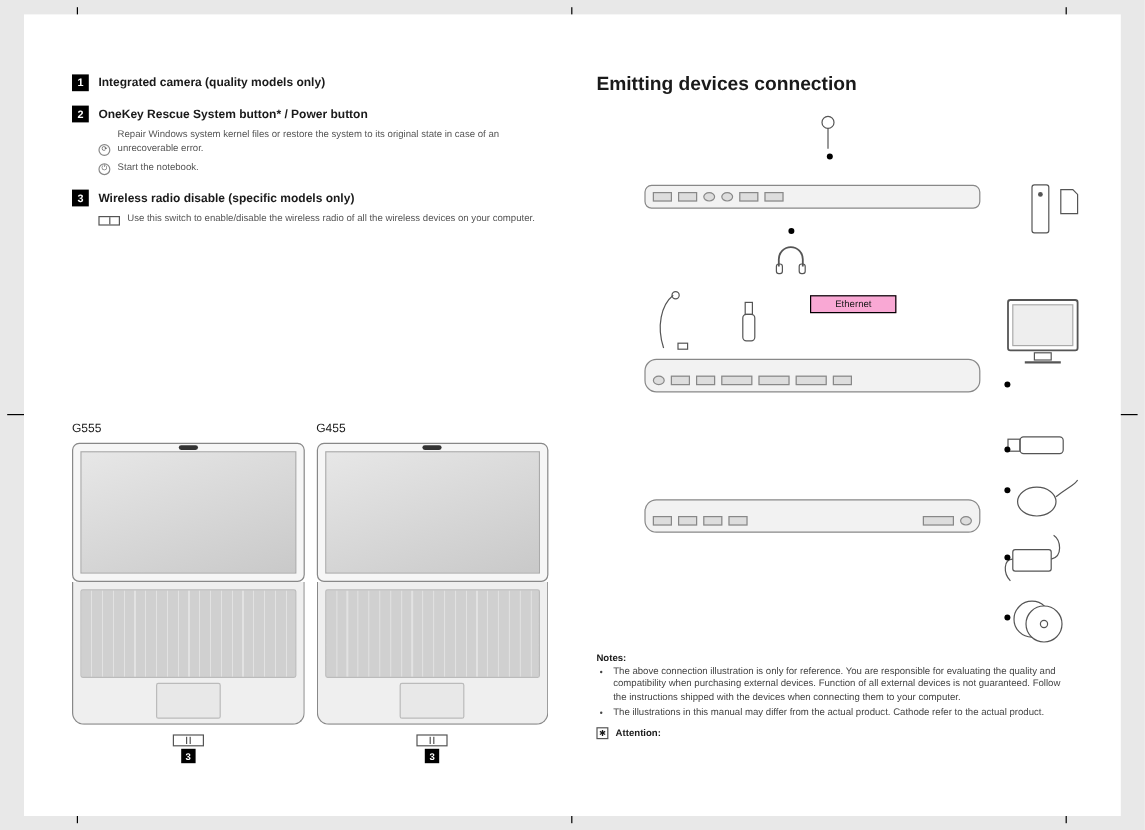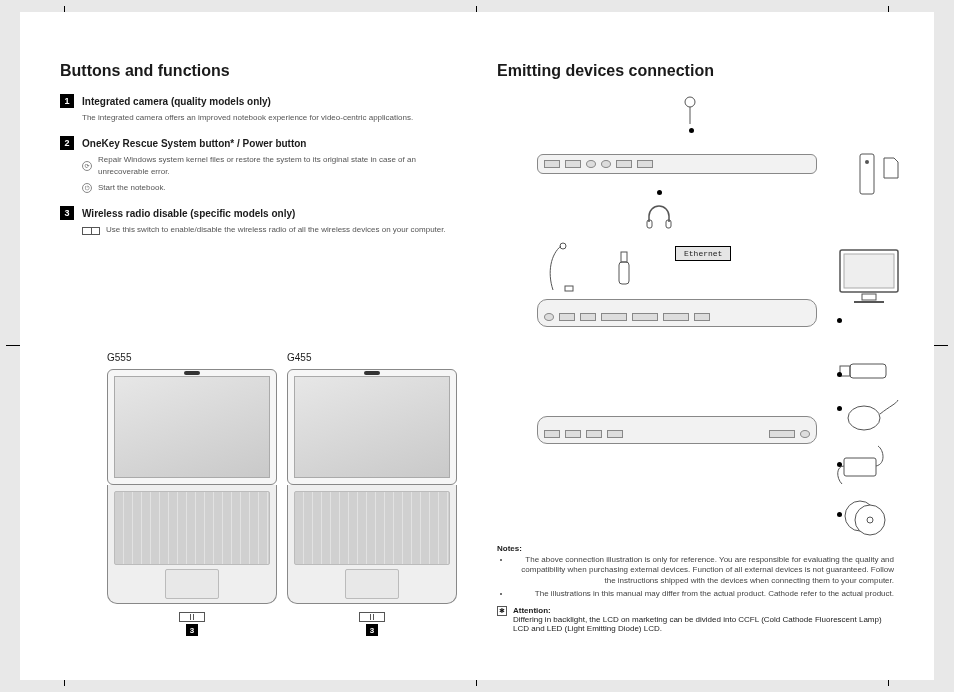--- a/index.html
+++ b/index.html
@@ -36,27 +36,27 @@
     display: flex;
     gap: 40px;
   }
   .col { flex: 1; position: relative; }
   h1 { font-size: 16px; font-weight: bold; margin-bottom: 14px; }
   .item { margin-bottom: 12px; }
   .item-head { display:flex; align-items:center; gap:8px; margin-bottom:4px; }
   .num { width:14px; height:14px; background:#000; color:#fff; font-size:9px; font-weight:bold; display:flex; align-items:center; justify-content:center; }
   .item-title { font-size:10px; font-weight:bold; }
   .item-body { font-size:8px; color:#555; padding-left: 22px; line-height:1.5; }
-  .sub { display:flex; gap:6px; align-items:center; margin-top:4px; }
+  .sub { display:flex; gap:6px; align-items:flex-end; margin-top:4px; }
   .bullet-icon { width:10px; height:10px; border:1px solid #888; border-radius:50%; flex:none; font-size:6px; display:flex; align-items:center; justify-content:center; color:#555;}
   .rect-icon { width:18px; height:8px; border:1px solid #555; flex:none; position:relative; margin-top:2px; display:flex; align-items:center; justify-content:center;}
   .rect-icon::after { content:""; width:1px; height:6px; background:#555;}
   .footnote { font-size:8px; color:#555; margin-top:8px; padding-left:2px;}
 
-  .laptops { position:absolute; left:0; right:0; top:290px; display:flex; gap:10px;margin-left:47px; }
+  .laptops { position:absolute; left:0; right:0; top:290px; display:flex; gap:10px; }
   .lap-col { flex:1; }
   .lap-label { font-size:10px; margin-bottom:6px; }
   .laptop { position:relative; }
   .screen { border:1.5px solid #888; border-radius:6px; background:#f6f6f6; padding:6px; }
   .screen-inner { background: linear-gradient(160deg,#e7e7e7,#c9c9c9); height:102px; border:1px solid #aaa; }
   .cam { position:absolute; top:2px; left:50%; width:16px; height:4px; margin-left:-8px; background:#333; border-radius:2px; }
   .base { border:1.5px solid #888; border-top:none; border-radius:0 0 10px 10px; background:#efefef; padding:6px 6px 4px; }
   .kb { height:74px; background:repeating-linear-gradient(90deg,#d0d0d0 0 8px,#e2e2e2 8px 9px),
                       repeating-linear-gradient(0deg,#d0d0d0 0 8px,#e2e2e2 8px 9px);
         border:1px solid #bbb; border-radius:2px; }
@@ -71,67 +71,63 @@
   .diagram { position:relative; height:440px; }
   .side-view { position:absolute; left:40px; width:280px; height:28px; border:1.5px solid #888; border-radius:10px; background:#f2f2f2; }
   .side-view.sv1 { top:60px; height:20px; border-radius:6px; }
   .side-view.sv2 { top:205px; }
   .side-view.sv3 { top:322px; }
   .ports { position:absolute; left:6px; right:6px; bottom:3px; height:10px; display:flex; gap:5px; }
   .ports div{ flex:none; width:16px; height:8px; border:1px solid #888; background:#ddd; }
   .ports .wide{ width:26px; }
   .ports .round{ border-radius:50%; width:10px; }
   .dot { position:absolute; width:5px; height:5px; background:#000; border-radius:50%; }
-  .eth-label { position:absolute; border:1px solid #000; background:#e5e5e5; font-size:8px; padding:2px 8px; left:178px; top:152px;font-family:Liberation Mono, monospace; }
+  .eth-label { position:absolute; border:1px solid #000; background:#f9a8d4; font-size:8px; padding:2px 20px; left:178px; top:152px; }
   
   .mic-icon     { position:absolute; left:184px; top:2px;  width:18px; height:30px; }
   .headphone    { position:absolute; left:148px; top:108px; width:28px; height:28px; }
   .plug         { position:absolute; left:50px;  top:148px; width:28px; height:50px; }
   .flash        { position:absolute; left:120px; top:158px; width:14px; height:34px; }
   .battery      { position:absolute; right:18px; top:58px;  width:18px; height:44px; }
   .sd-card      { position:absolute; right:-6px; top:62px;  width:18px; height:24px; }
   .monitor      { position:absolute; right:-6px; top:154px; width:62px; height:58px; }
   .usb-stick    { position:absolute; right:6px;  top:268px; width:48px; height:18px; }
   .mouse        { position:absolute; right:-6px; top:302px; width:56px; height:36px; }
   .ac-adapter   { position:absolute; right:8px;  top:350px; width:52px; height:44px; }
   .discs        { position:absolute; right:8px;  top:404px; width:44px; height:36px; }
   svg { overflow: visible; }
 
   .notes { font-size:8px; margin-top:10px; }
   .notes strong{ font-size:8px; }
-  .notes ul{ list-style: disc; padding-left:14px; margin-top:2px; color:#444;text-align:right; }
+  .notes ul{ list-style: disc; padding-left:14px; margin-top:2px; color:#444; }
   .notes li{ margin-bottom:3px; line-height:1.3; }
   .attn-row { display:flex; gap:6px; margin-top:6px; }
   .attn-ico { width:10px; height:10px; border:1px solid #555; display:flex; align-items:center; justify-content:center; font-size:7px; flex:none;}
 </style>
 </head>
 <body>
 
 <div class="crop-mark cm-tl"></div>
 <div class="crop-mark cm-tr"></div>
 <div class="crop-mark cm-bl"></div>
 <div class="crop-mark cm-br"></div>
 <div class="crop-mark cm-top"></div>
 <div class="crop-mark cm-bot"></div>
 <div class="crop-mark cm-ml"></div>
 <div class="crop-mark cm-mr"></div>
 
 <div class="page">
   <div class="content">
 
     <div class="col">
-      <h1>Buttons and functions</h1>
 
       <div class="item">
         <div class="item-head">
           <div class="num">1</div>
           <div class="item-title">Integrated camera (quality models only)</div>
-        </div>
-        <div class="item-body">
-          <div>The integrated camera offers an improved notebook experience for video-centric applications.</div>
         </div>
       </div>
 
       <div class="item">
         <div class="item-head">
           <div class="num">2</div>
           <div class="item-title">OneKey Rescue System button* / Power button</div>
         </div>
         <div class="item-body">
           <div class="sub">
@@ -309,19 +305,18 @@
       <div class="notes">
         <strong>Notes:</strong>
         <ul>
           <li>The above connection illustration is only for reference. You are responsible for evaluating the quality and compatibility when purchasing external devices. Function of all external devices is not guaranteed. Follow the instructions shipped with the devices when connecting them to your computer.</li>
           <li>The illustrations in this manual may differ from the actual product. Cathode refer to the actual product.</li>
         </ul>
         <div class="attn-row">
           <div class="attn-ico">✱</div>
           <div>
             <strong>Attention:</strong>
-            <div>Differing in backlight, the LCD on marketing can be divided into CCFL (Cold Cathode Fluorescent Lamp) LCD and LED (Light Emitting Diode) LCD.</div>
           </div>
         </div>
       </div>
     </div>
   </div>
 </div>
 
 </body></html>

